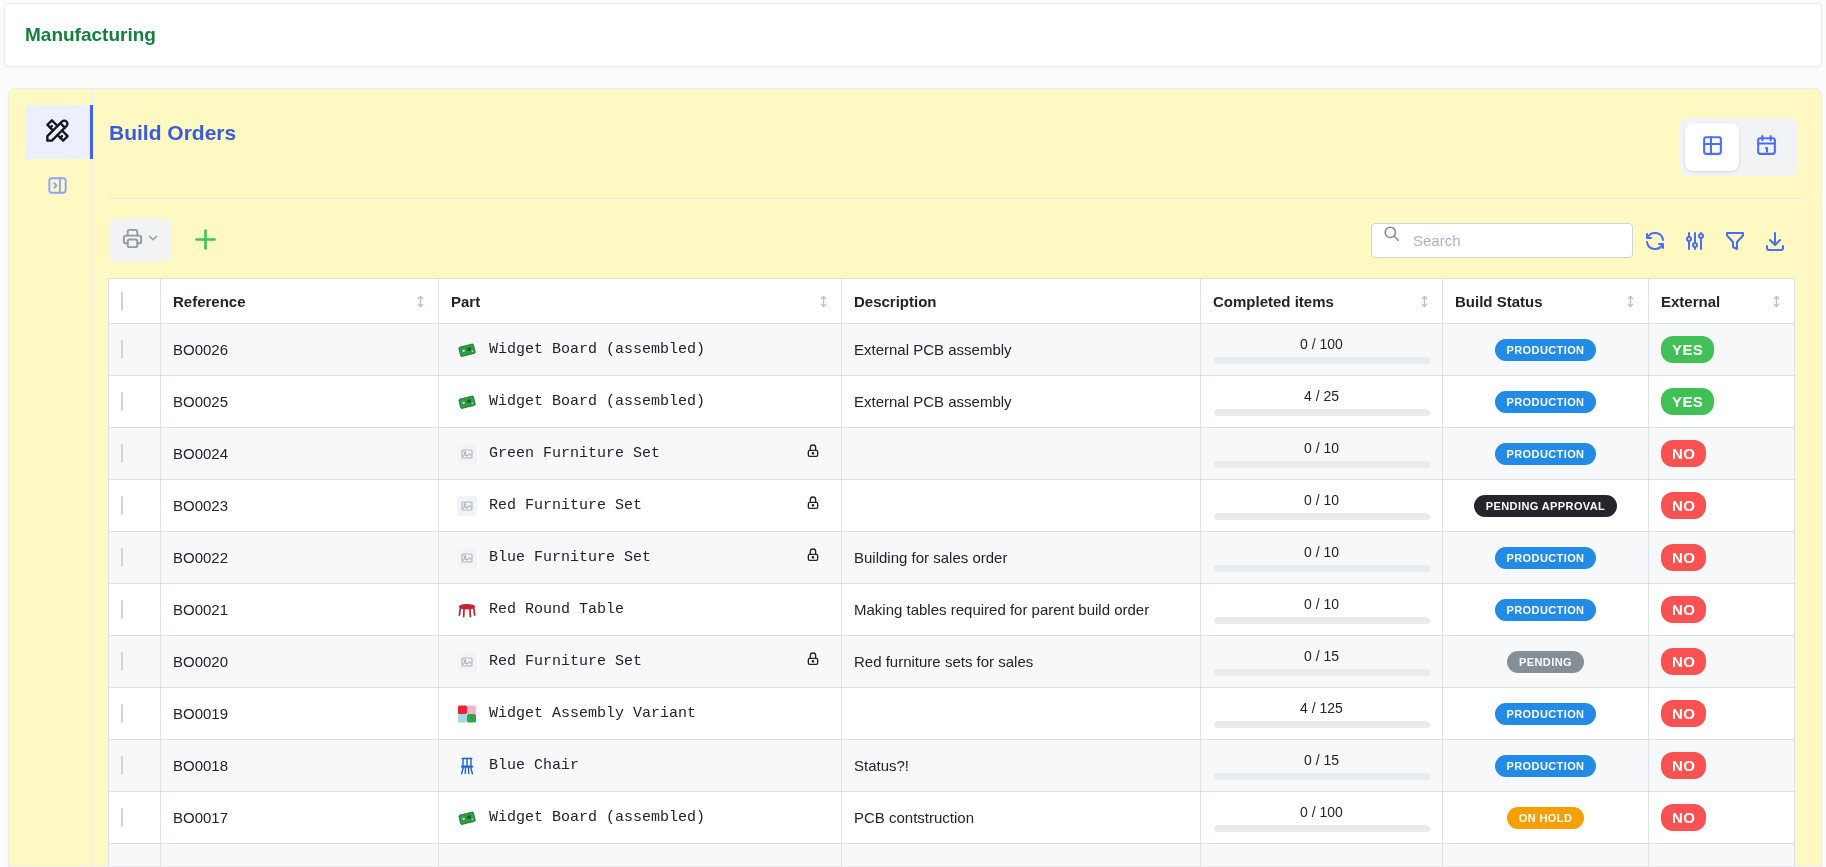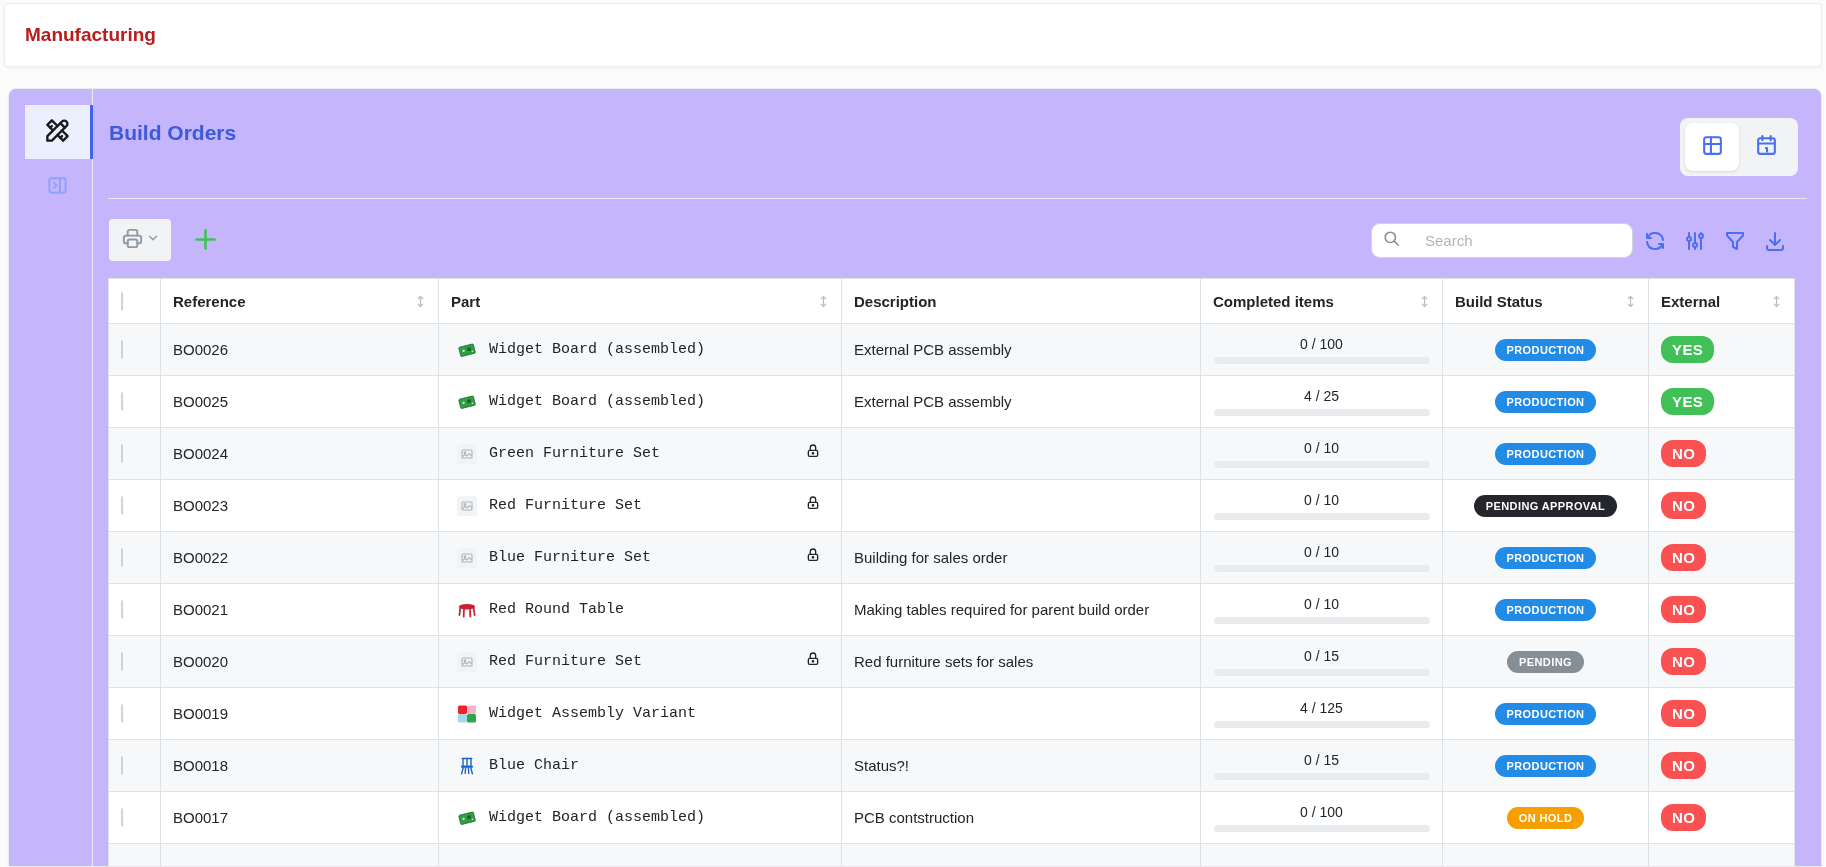--- a/index.html
+++ b/index.html
@@ -4,24 +4,24 @@
 <style>
   * { margin:0; padding:0; box-sizing:border-box; }
   html,body { background:#fbfbfc; }
   body { font-family:"Liberation Sans", sans-serif; color:#212529; }
   #screen { position:relative; width:1826px; height:867px; overflow:hidden; background:#fbfbfc; }
 
   
   .appbar { position:absolute; left:4px; top:3px; width:1818px; height:64px; background:#fff;
             border:1px solid #ececee; border-radius:4px; box-shadow:0 1px 3px rgba(0,0,0,.04);
             display:flex; align-items:center; padding-left:20px; }
-  .appbar-title { font-size:19px; font-weight:700; color:#b91c1c; }
+  .appbar-title { font-size:19px; font-weight:700; color:#15803d; }
 
   
-  .card { position:absolute; left:8px; top:88px; width:1814px; height:779px; background:#c4b5fd;
+  .card { position:absolute; left:8px; top:88px; width:1814px; height:779px; background:#fef9c3;
           border:1px solid #ececee; border-radius:8px 8px 0 0; box-shadow:0 1px 3px rgba(0,0,0,.04);
           overflow:hidden; }
 
   
   .rail { position:absolute; left:0; top:0; width:84px; height:779px; border-right:1px solid #e9ecef; }
   .rail-tab-active { position:absolute; left:16px; top:16px; width:68px; height:54px; background:#eceffd;
           border-right:3px solid #4263eb; display:flex; align-items:center; justify-content:center; cursor:pointer; }
   .rail-tab { position:absolute; left:16px; top:78px; width:64px; height:40px; display:flex; align-items:center; justify-content:center; cursor:pointer; }
 
   .content { position:absolute; left:84px; top:0; width:1730px; height:779px; }
@@ -35,21 +35,21 @@
   .seg-btn.active { background:#fff; box-shadow:0 1px 3px rgba(0,0,0,.12); }
 
   .title-divider { position:absolute; left:15px; top:109px; width:1699px; height:1px; background:#e9ecef; }
 
   
   .print-btn { position:absolute; left:16px; top:130px; width:62px; height:42px; background:#f1f3f5;
                border-radius:4px; display:flex; align-items:center; justify-content:center; gap:2px; cursor:pointer; }
   .add-btn { position:absolute; left:92px; top:138px; width:40px; height:28px; display:flex; align-items:center; justify-content:center; cursor:pointer; }
 
   .search-box { position:absolute; left:1278px; top:134px; width:262px; height:35px; border:1px solid #ced4da;
-                border-radius:9px; background:#fff; display:flex; align-items:center; padding:0 10px; gap:24px; }
+                border-radius:4px; background:#fff; display:flex; padding:0 10px; gap:12px; }
   .search-box input { border:none; outline:none; flex:1; font-size:15px; font-family:"Liberation Sans",sans-serif; color:#495057; background:transparent; }
   .search-box input::placeholder { color:#adb5bd; }
 
   .action-icons { position:absolute; left:1550px; top:140px; display:flex; gap:16px; }
   .action-icons .ic { width:24px; height:24px; cursor:pointer; }
 
   
   table.grid { position:absolute; left:15px; top:189px; width:1686px; border-collapse:collapse; table-layout:fixed; }
   table.grid th, table.grid td { border:1px solid #dee2e6; border-left:none; }
   table.grid th:first-child, table.grid td:first-child { border-left:1px solid #dee2e6; }

